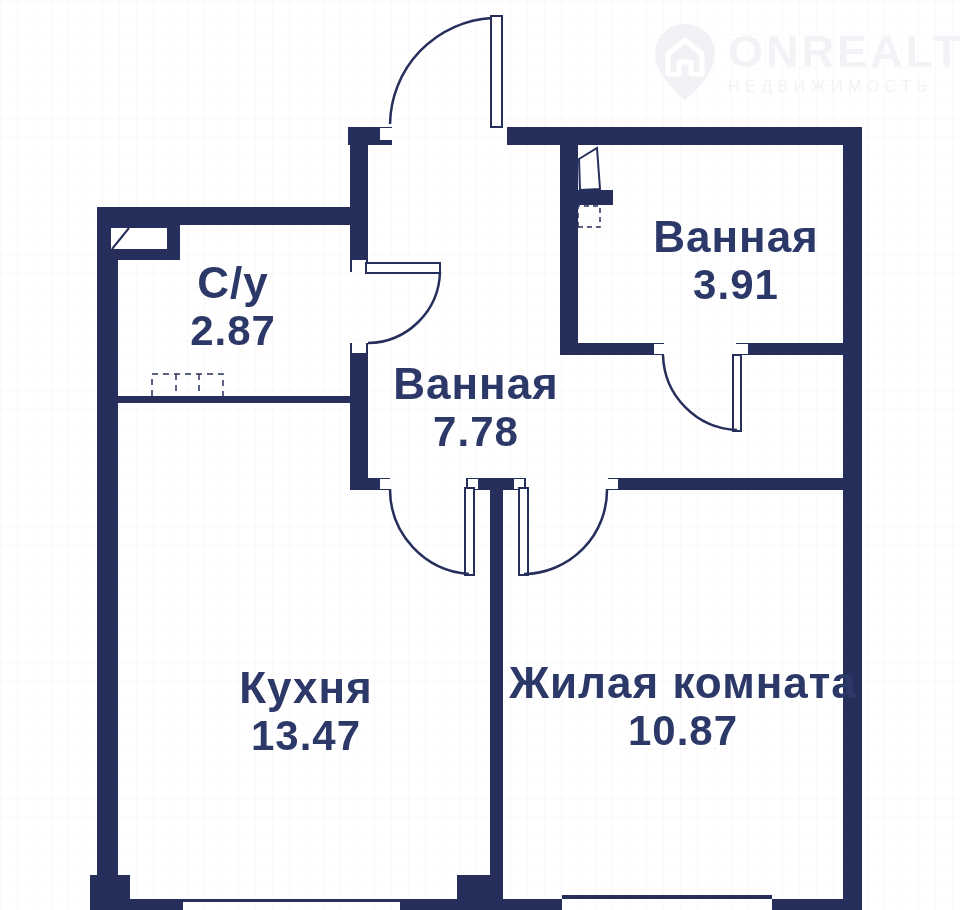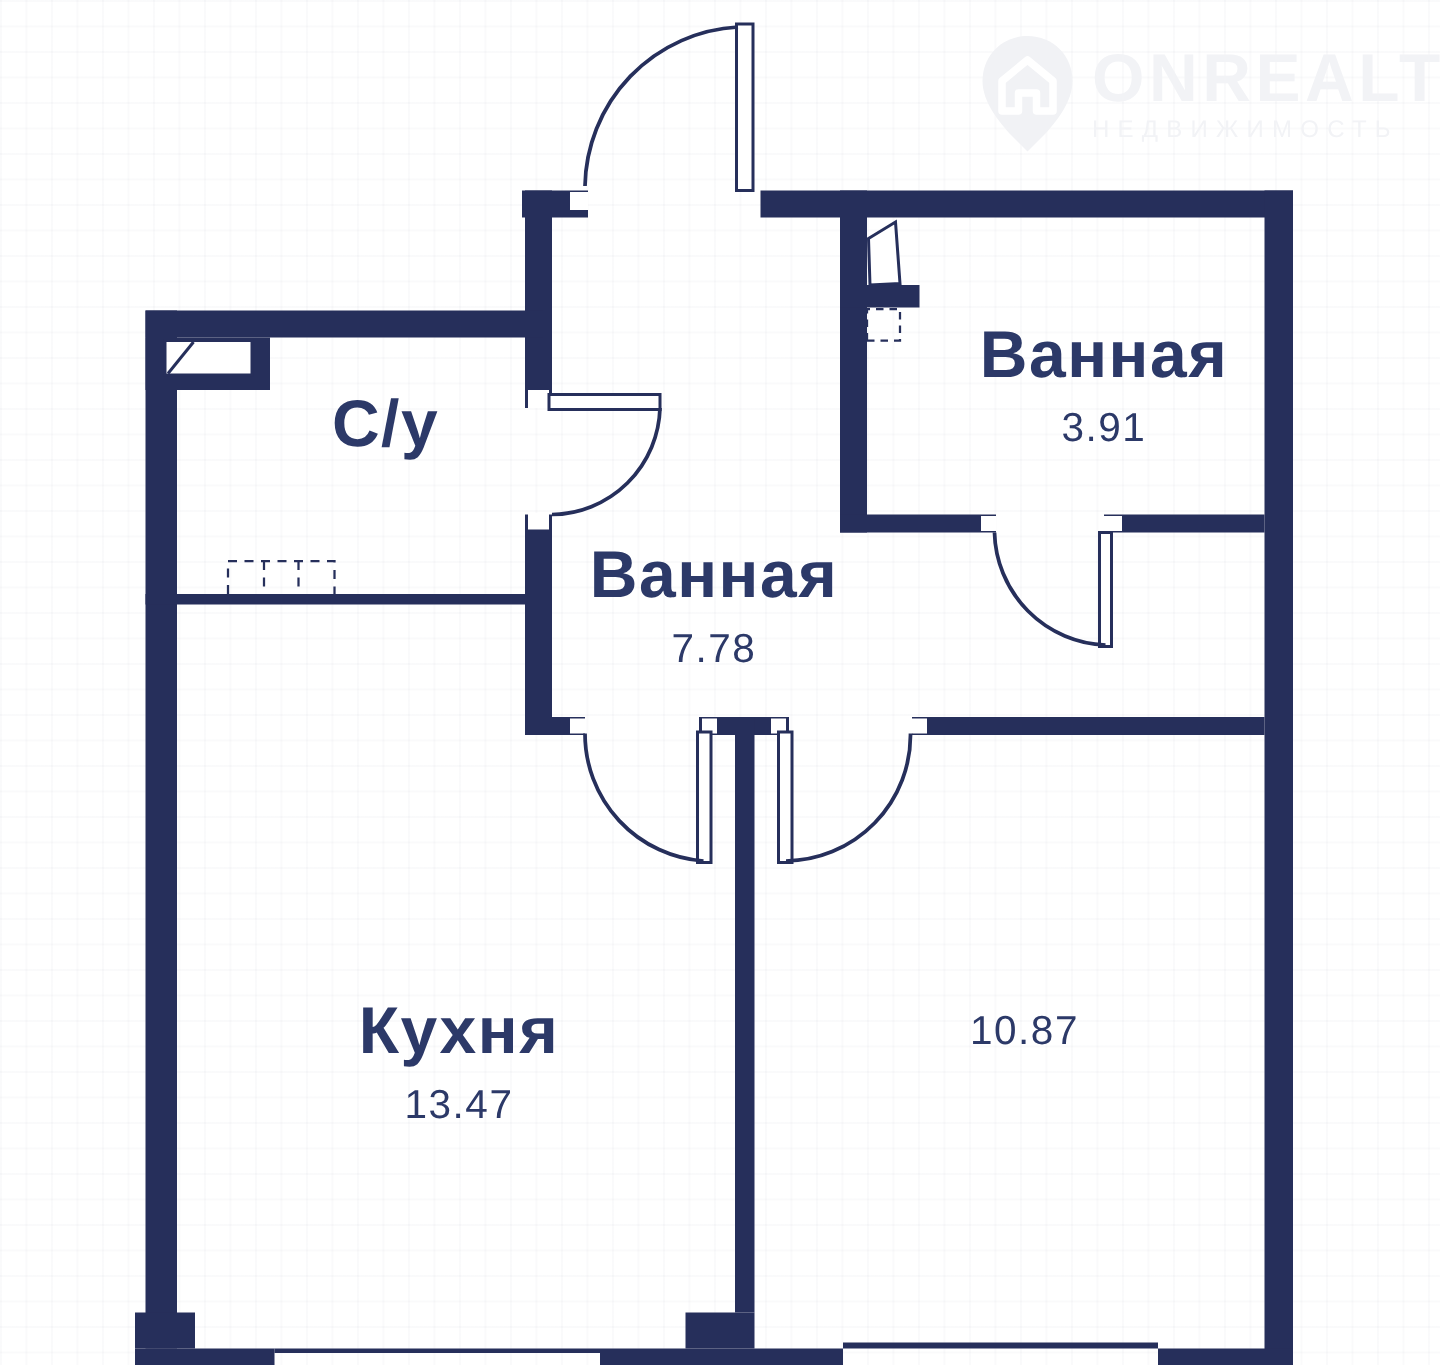--- a/index.html
+++ b/index.html
@@ -16,22 +16,22 @@
   .plan{position:absolute;left:0;top:0;width:960px;height:910px;}
   
   .watermark{position:absolute;left:652px;top:16px;width:290px;height:92px;display:flex;align-items:center;}
   .wm-icon{width:66px;height:80px;flex:0 0 auto;}
   .wm-text{margin-left:10px;}
   .wm-brand{font-size:45px;font-weight:bold;letter-spacing:3px;color:#f2f3f6;line-height:1;}
   .wm-tagline{font-size:16px;letter-spacing:5.5px;color:#f2f3f6;margin-top:4px;}
   
   .room-label{position:absolute;transform:translateX(-50%);text-align:center;color:#2c3968;white-space:nowrap;}
   .room-name{font-size:44px;font-weight:600;line-height:44px;letter-spacing:1px;}
-  .room-area{font-size:27px;font-weight:400;line-height:42px;margin-top:5px;letter-spacing:1px;}
-  .lbl-su{left:233px;top:261px;margin-left:24px;}
+  .room-area{font-size:42px;font-weight:700;line-height:42px;margin-top:5px;letter-spacing:1px;}
+  .lbl-su{left:233px;top:261px;}
   .lbl-bath{left:712px;top:215px;margin-left:24px;}
   .lbl-corr{left:476px;top:362px;}
   .lbl-kitchen{left:306px;top:666px;text-align:center;}
   .lbl-living{left:683px;top:661px;}
 </style>
 </head>
 <body>
 
 <div class="canvas">
 
@@ -107,30 +107,32 @@
       <rect x="110" y="227" width="58" height="23" fill="#ffffff" stroke="#262f5b" stroke-width="2"></rect>
       <path d="M112 249 L129 228" stroke="#262f5b" stroke-width="2" fill="none"></path>
       <polygon points="579,159 597,148 600,189 580,190" fill="#ffffff" stroke="#262f5b" stroke-width="2"></polygon>
       <path d="M578 227 L578 206 L600 206 L600 227 L578 227" fill="none" stroke="#262f5b" stroke-width="1.5" stroke-dasharray="5 4"></path>
       <path d="M152 396 L152 374 L223 374 L223 396 M176 374 L176 396 M199 374 L199 396" fill="none" stroke="#262f5b" stroke-width="1.5" stroke-dasharray="6 5"></path>
     </g>
   </svg>
 
   <div class="room-label lbl-su">
     <div class="room-name">С/у</div>
+    <div class="room-area">2.87</div>
   </div>
   <div class="room-label lbl-bath">
     <div class="room-name">Ванная</div>
     <div class="room-area">3.91</div>
   </div>
   <div class="room-label lbl-corr">
     <div class="room-name">Ванная</div>
     <div class="room-area">7.78</div>
   </div>
   <div class="room-label lbl-kitchen">
     <div class="room-name">Кухня</div>
     <div class="room-area">13.47</div>
   </div>
   <div class="room-label lbl-living">
+    <div class="room-name">Жилая комната</div>
     <div class="room-area">10.87</div>
   </div>
 
 </div>
 
 </body></html>

